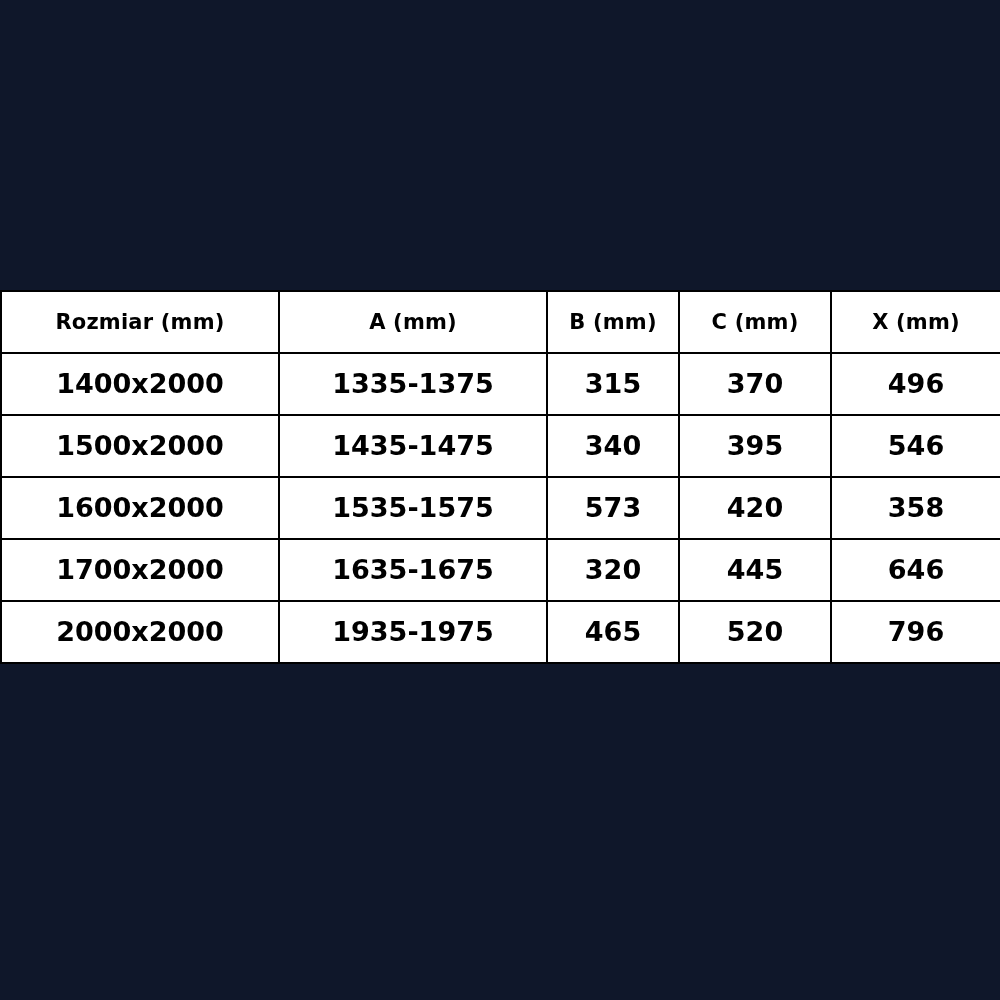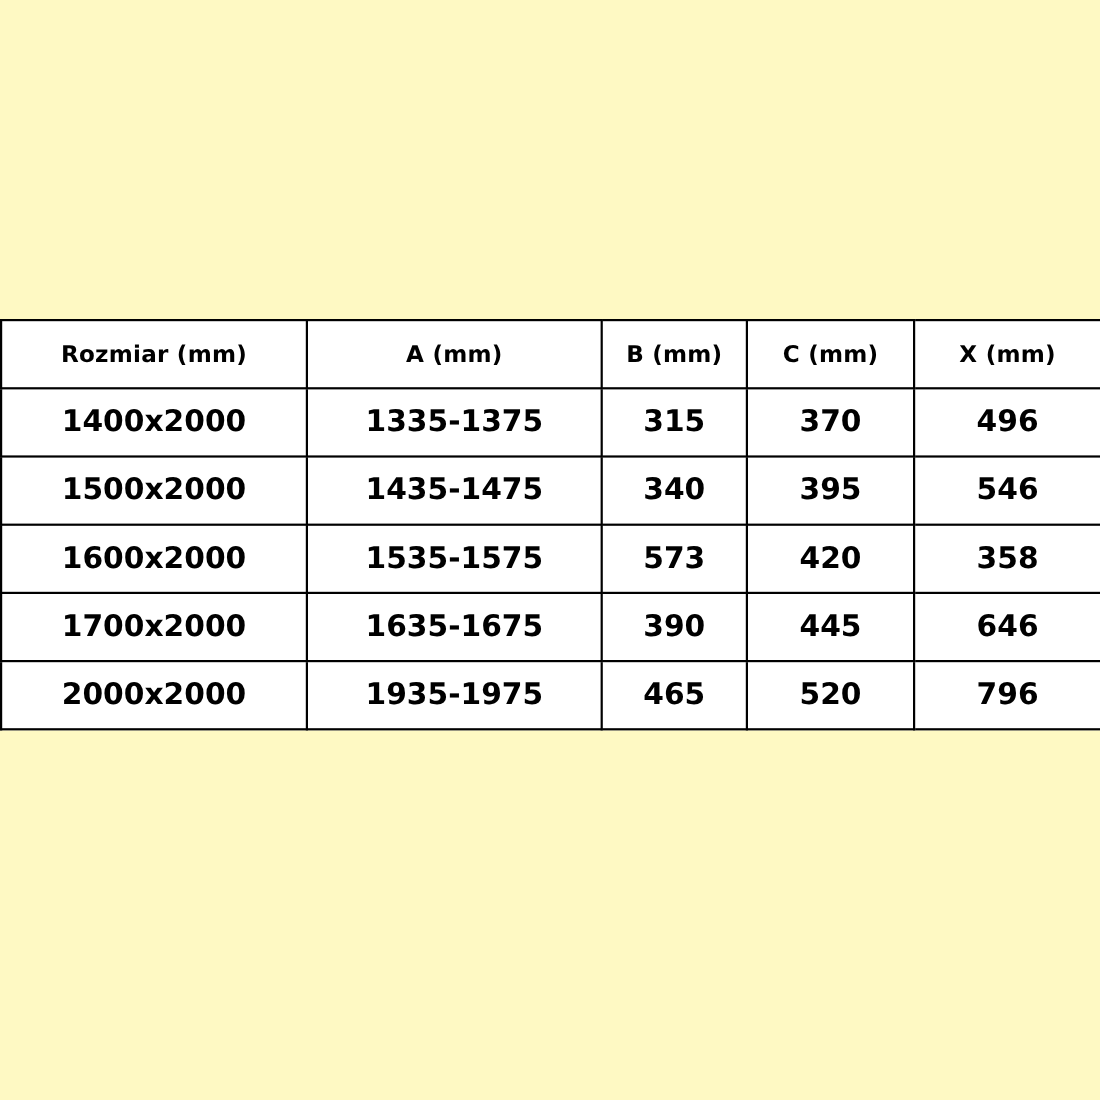--- a/index.html
+++ b/index.html
@@ -11,21 +11,21 @@
     overflow: hidden;
   }
   body {
     font-family: "DejaVu Sans", sans-serif;
     color: #000000;
   }
   #page {
     position: relative;
     width: 1000px;
     height: 1000px;
-    background: #fef9c3;
+    background: #0f172a;
   }
   #spec-table-wrap {
     position: absolute;
     left: 0px;
     top: 290px;
     width: 1000px;
   }
   table.spec-table {
     border-collapse: collapse;
     width: 1000px;
@@ -101,21 +101,21 @@
         <tr>
           <td>1600x2000</td>
           <td>1535-1575</td>
           <td>573</td>
           <td>420</td>
           <td>358</td>
         </tr>
         <tr>
           <td>1700x2000</td>
           <td>1635-1675</td>
-          <td>390</td>
+          <td>320</td>
           <td>445</td>
           <td>646</td>
         </tr>
         <tr>
           <td>2000x2000</td>
           <td>1935-1975</td>
           <td>465</td>
           <td>520</td>
           <td>796</td>
         </tr>

